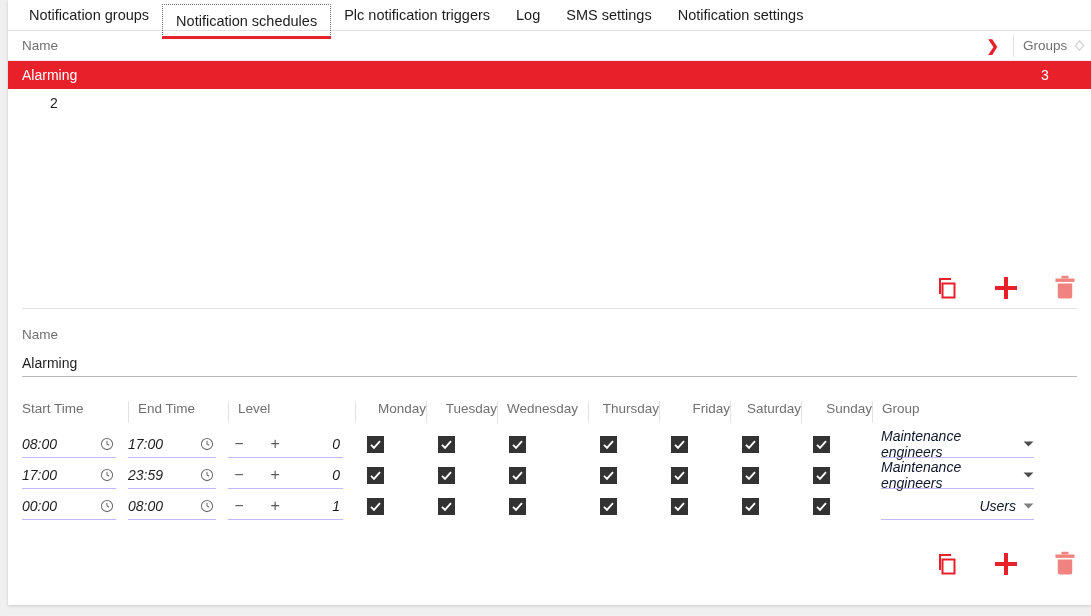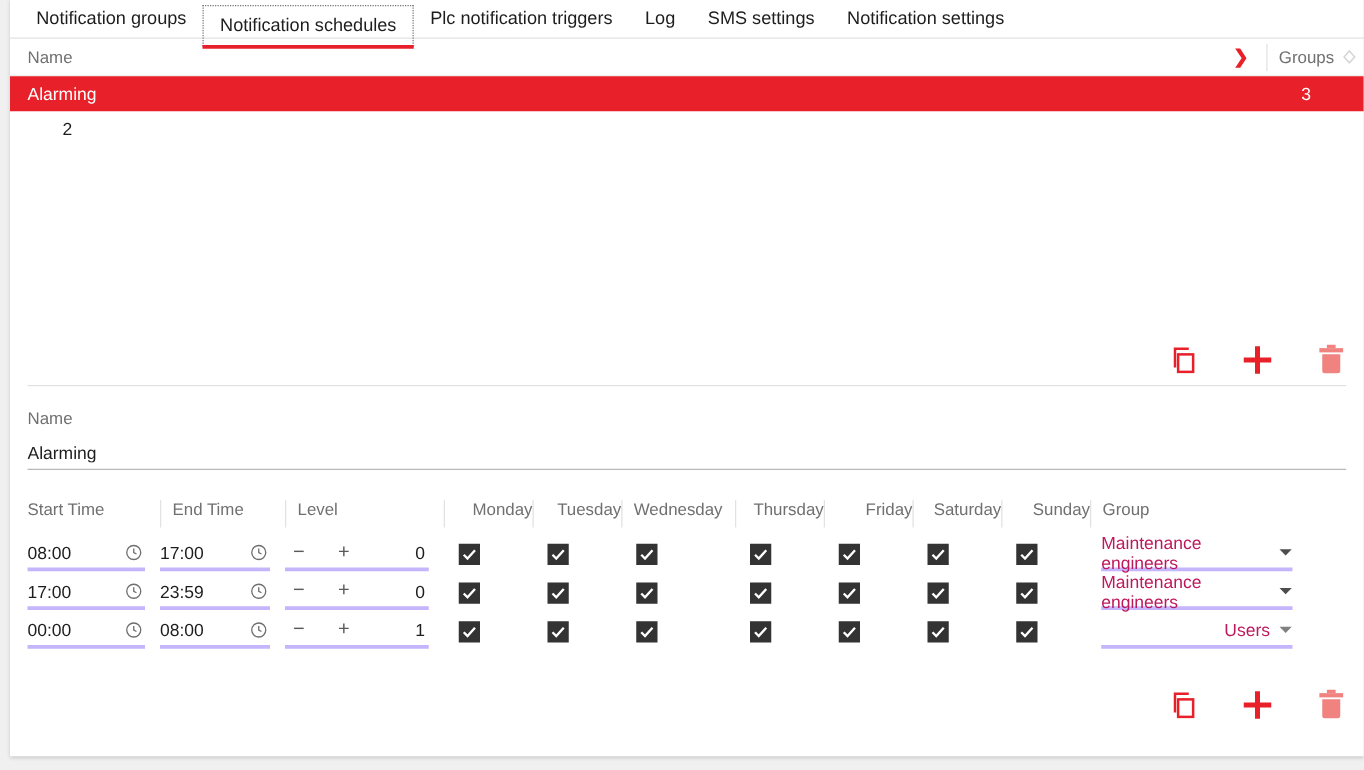--- a/index.html
+++ b/index.html
@@ -100,42 +100,42 @@
   .sched-head .col.first { border-left: none; padding-left: 0; }
   .sched-row { display: flex; align-items: center; height: 31px; }
 
   .c-start  { width: 106px; flex: none; }
   .c-end    { width: 100px; flex: none; }
   .c-level  { width: 127px; flex: none; }
   .c-day    { width: 71px; flex: none; text-align: right; }
   .c-daylg  { width: 91px; flex: none; }
   .c-group  { width: 172px; flex: none; }
 
-  .underline { border-bottom: 3px solid #c4b5fd; }
+  .underline { border-bottom: 1px solid #c4b5fd; font-style: italic; }
 
   .time-cell { display: flex; align-items: center; height: 26px; margin-right: 12px; }
   .time-cell .val { flex: 1; font-size: 14px; color: #1d1d1d; }
   .clock { width: 14px; height: 14px; flex: none; margin-right: 2px; }
 
   .level-cell { display: flex; align-items: center; height: 26px; margin-right: 12px; }
   .step {
     font-size: 16px; color: #5a5a5a; cursor: pointer;
     width: 22px; text-align: center; line-height: 1; user-select: none;
   }
   .step.plus { margin-left: 14px; }
   .level-val { flex: 1; text-align: right; font-size: 14px; color: #1d1d1d; padding-right: 3px; }
 
   .chk {
     width: 17px; height: 17px; background: #333333;
     display: flex; align-items: center; justify-content: center;
     cursor: pointer; margin-left: 12px;
   }
 
   .grp-cell { display: flex; align-items: center; height: 26px; margin-right: 10px; margin-left: 9px; }
-  .grp-cell .gval { font-size: 14px; color: #be185d; }
+  .grp-cell .gval { font-size: 14px; color: #0f172a; }
   .grp-cell.spread { justify-content: flex-end; }
   .grp-cell.spread .gval { flex: none; }
   .caret { margin-left: 7px; flex: none; }
 
   .actions.bottom { right: 14px; bottom: 14px; }
 </style>
 </head>
 <body>
 
 <div class="page">

